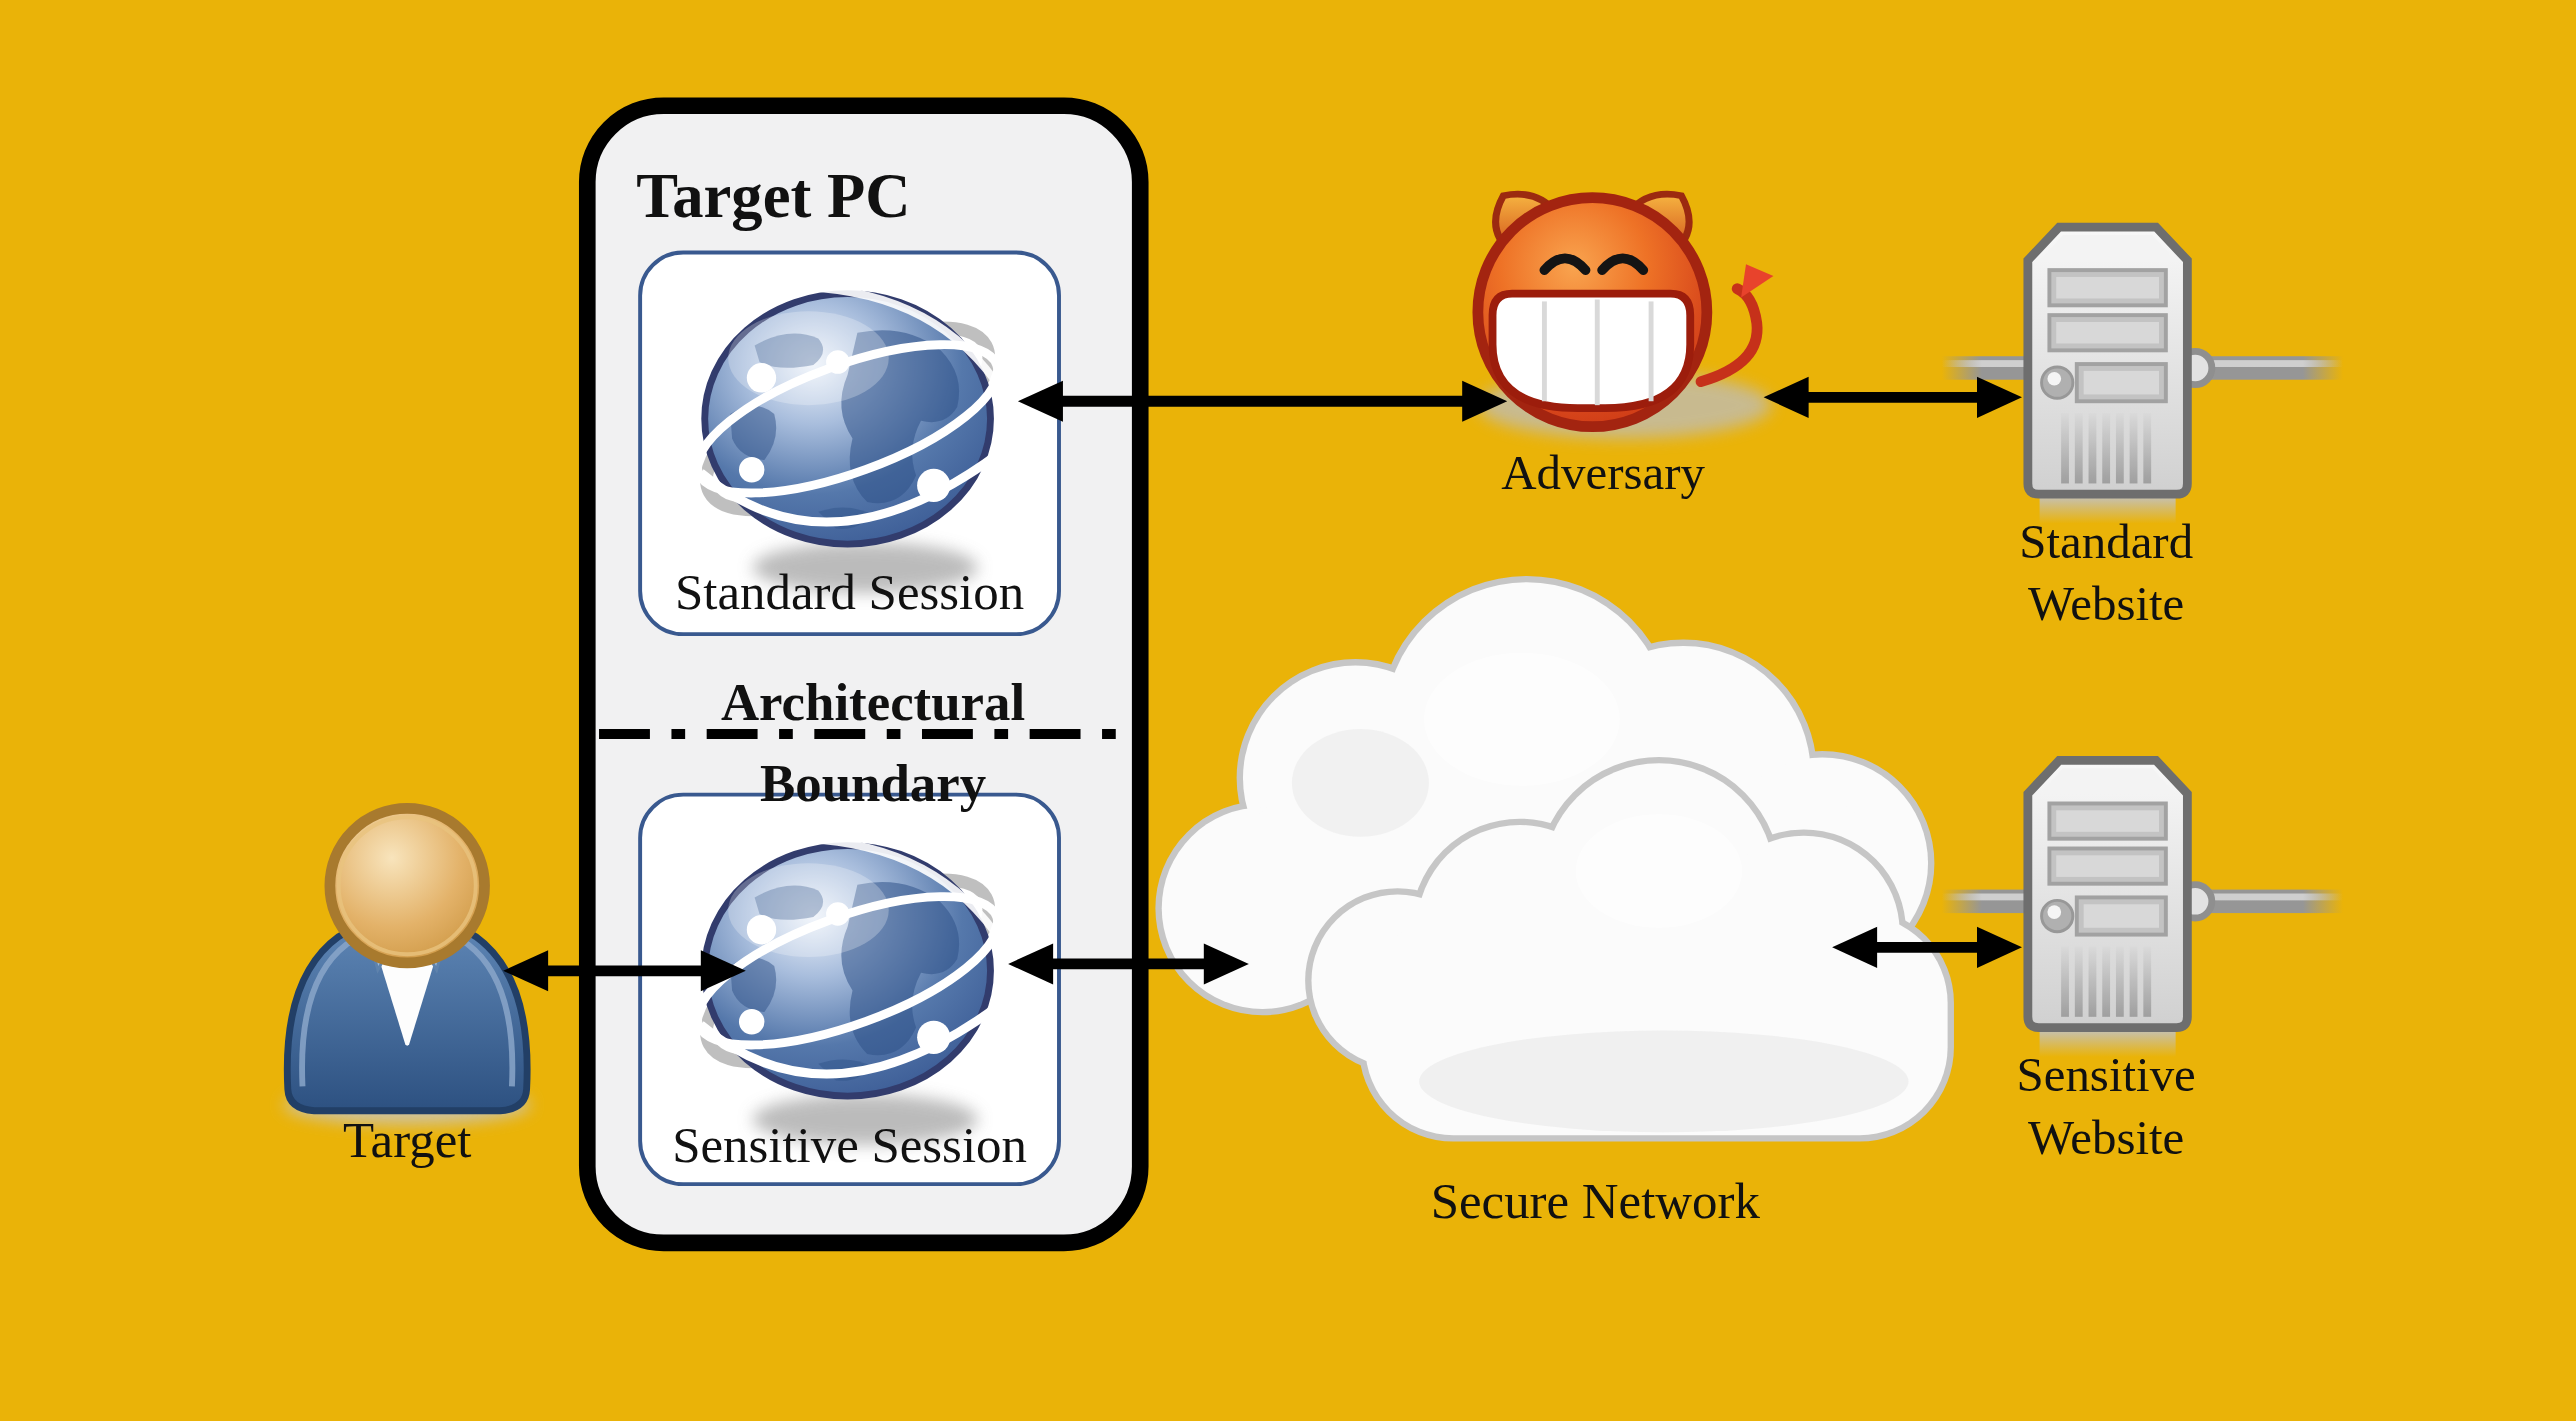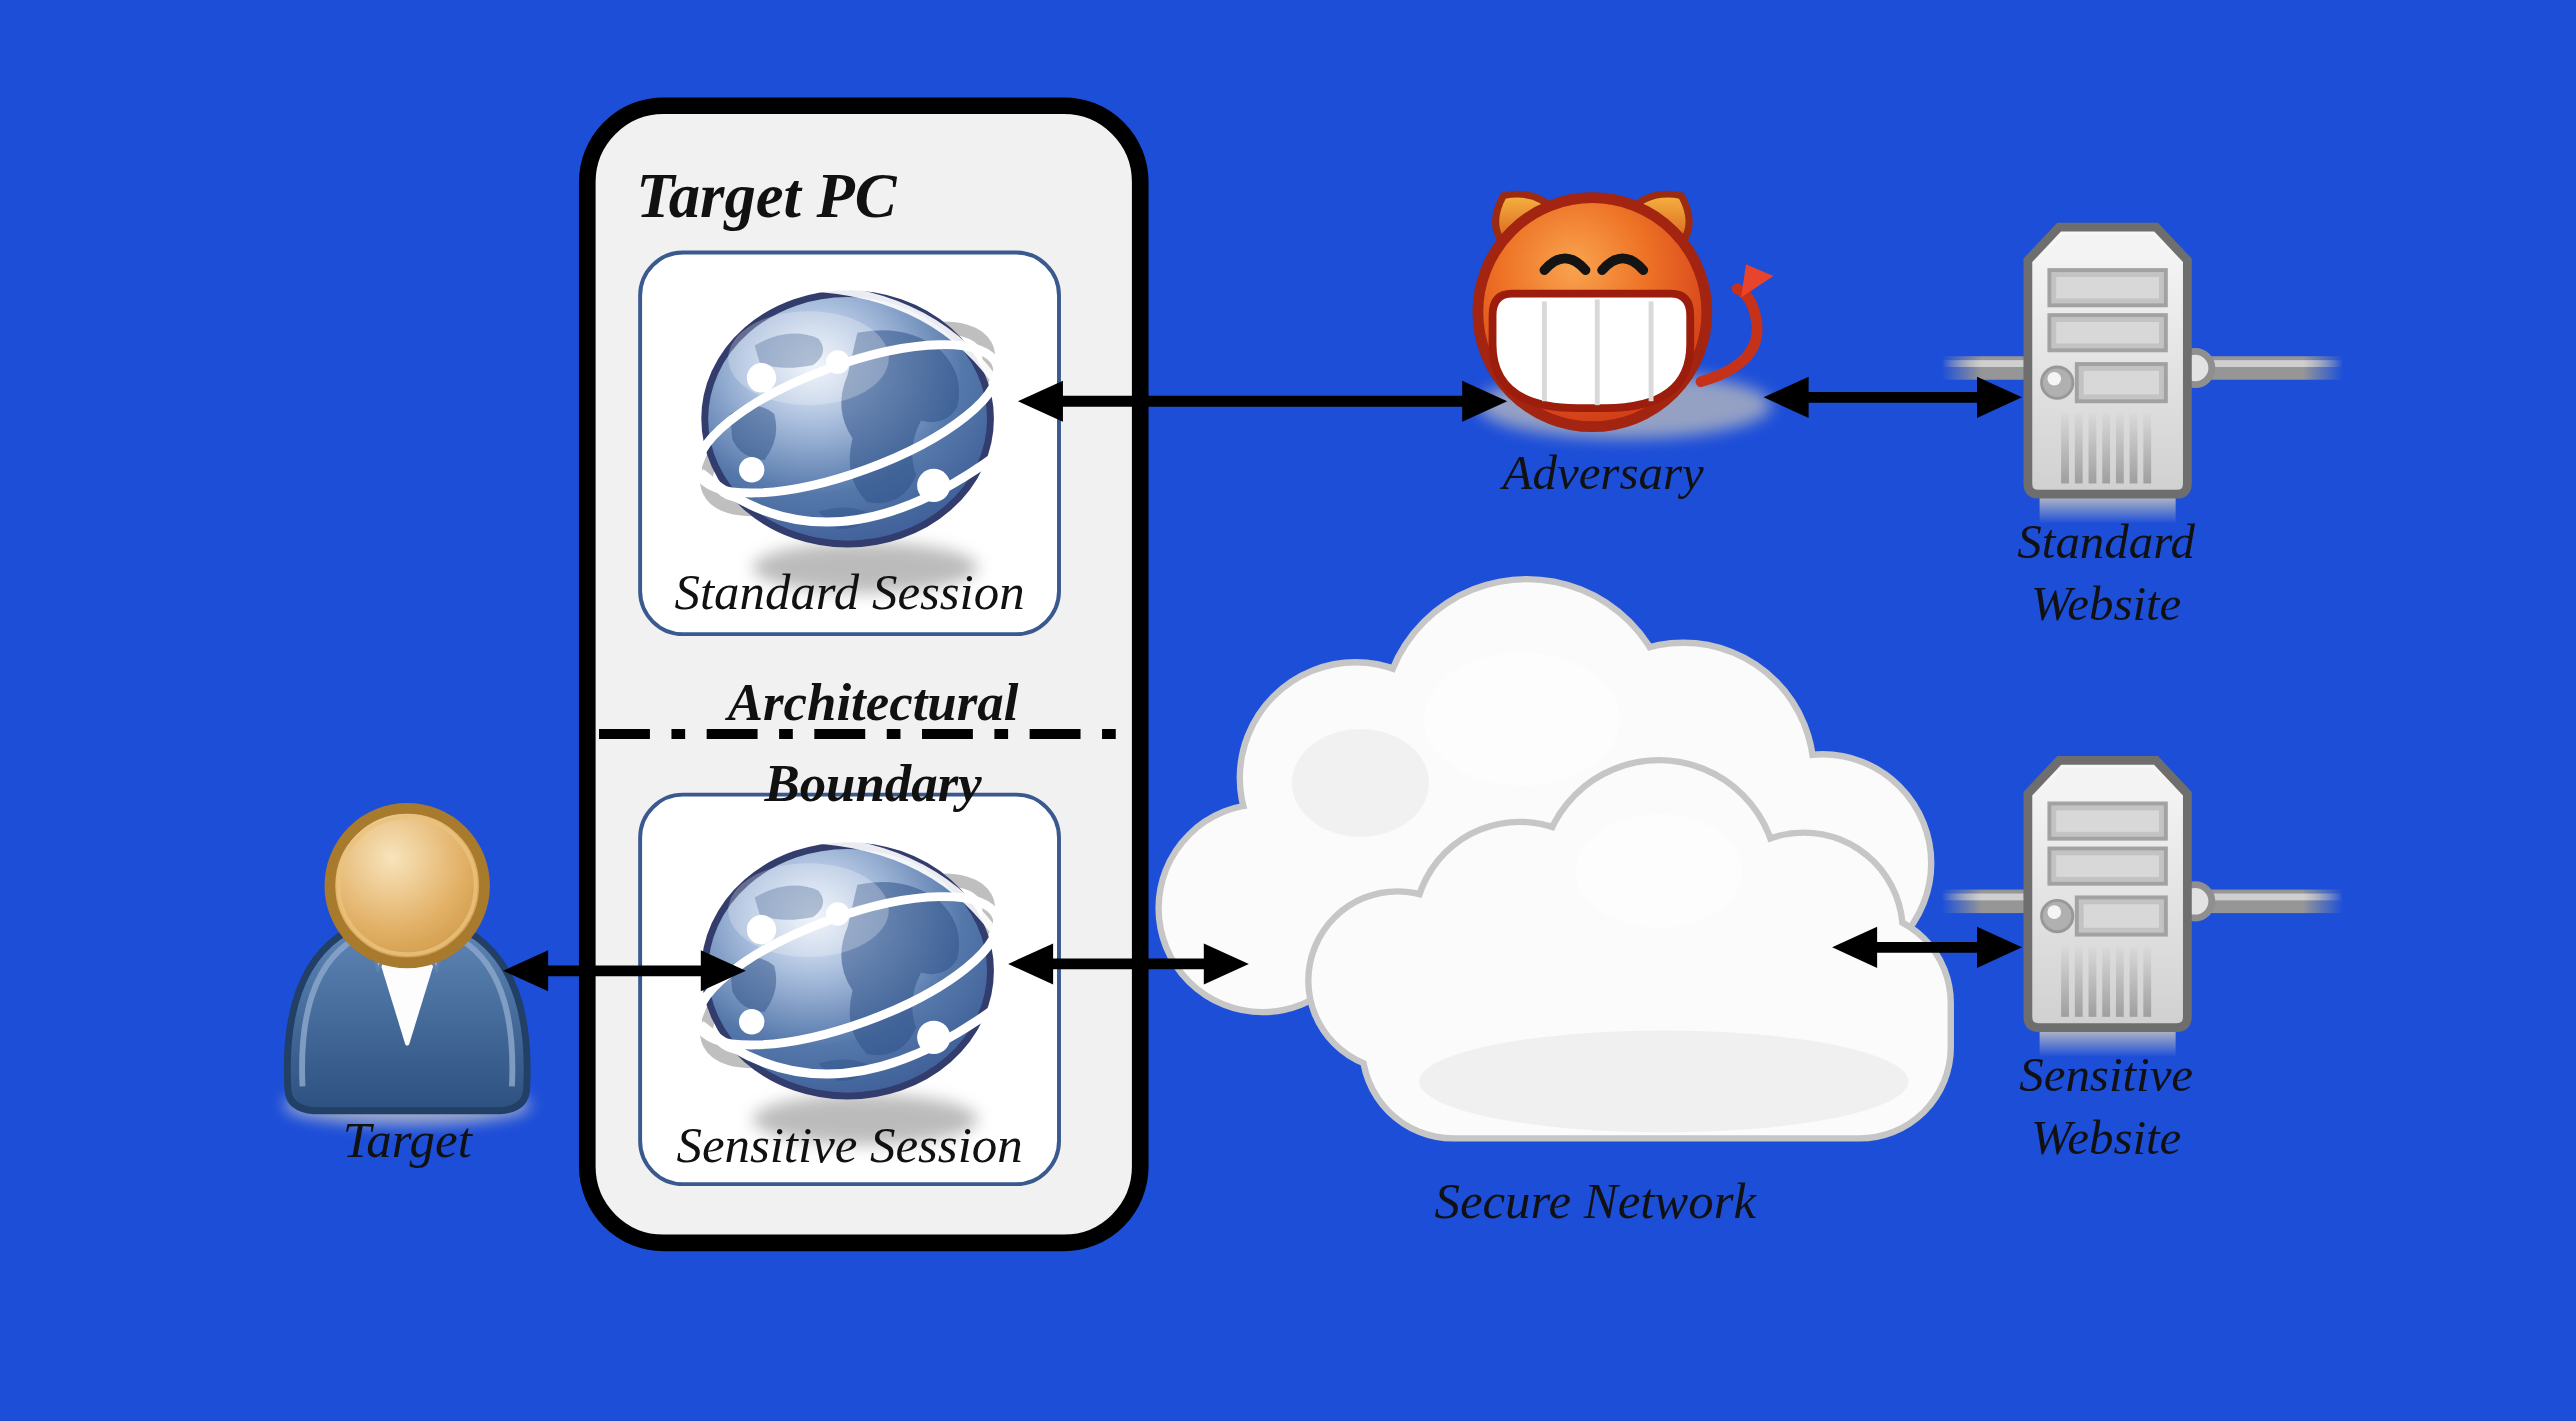--- a/index.html
+++ b/index.html
@@ -1,16 +1,16 @@
 <!DOCTYPE html>
 <html><head>
 <meta charset="utf-8">
 <style>
   html,body{margin:0;padding:0;background:#ffffff;}
-  .stage{width:2576px;height:1421px;position:relative;background:#1d4ed8;font-style:italic;}
+  .stage{width:2576px;height:1421px;position:relative;background:#eab308;}
   svg{display:block;}
   .lbl{font-family:"Liberation Serif","DejaVu Serif",serif;fill:#111111;}
   .bold{font-weight:bold;}
 </style>
 </head>
 <body>
 
 <div class="stage">
 <svg viewBox="0 0 2632 1452" width="2576" height="1421">
   <defs>

